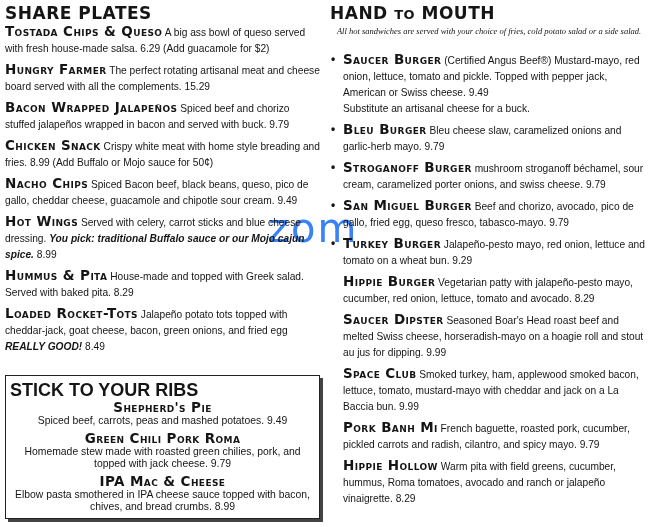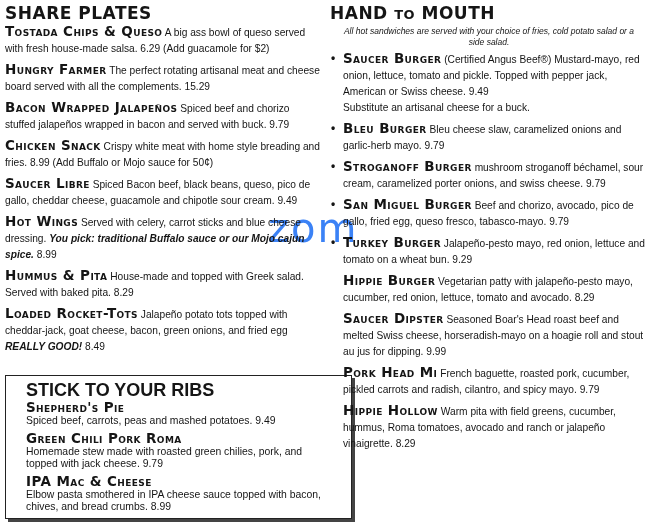--- a/index.html
+++ b/index.html
@@ -4,32 +4,32 @@
 <style>
   html, body { margin:0; padding:0; background:#ffffff; }
   body { width:650px; height:527px; overflow:hidden; position:relative; color:#151515;
          font-family:"Liberation Sans", sans-serif; }
   .col { position:absolute; top:0; }
   .left { left:5px; width:316px; }
   .right { left:330px; width:318px; }
   .sec-title { font-family:"DejaVu Sans", sans-serif; font-weight:bold; text-align:left;
                font-size:17px; letter-spacing:0.5px; line-height:20px; margin-top:3px; }
   .sec-title .sm { font-size:13px; }
-  .note { font-style:italic; font-size:8.5px; text-align:center; line-height:11px; margin:1px 6px 2px; }
+  .note { font-style:italic; font-size:8.5px; text-align:center; line-height:11px; margin:1px 6px 14px;font-family:Liberation Serif, serif; }
   .item { font-size:10.2px; line-height:16px; margin-bottom:4px; position:relative; }
   .right .item { padding-left:13px; }
   .name { font-family:"DejaVu Sans", sans-serif; font-weight:bold; font-variant:small-caps;
           font-size:13.5px; letter-spacing:0.4px; }
   .desc { }
   .desc .emph { font-style:italic; font-weight:bold; }
   .bullet { position:absolute; left:1px; top:0; font-weight:bold; font-size:12px; }
   .box { position:absolute; left:5px; top:375px; width:305px; height:138px;
-         border:1.5px solid #222; box-shadow:3px 3px 0 #444; padding:2px 20px; }
+         border:1.5px solid #222; box-shadow:3px 3px 0 #444; padding:2px 4px; }
   .box .sec-title { font-family:"Liberation Sans", sans-serif; font-size:18px; margin-top:2px; letter-spacing:0; }
-  .box .item { text-align:left; font-size:10.4px; line-height:12.5px; margin-bottom:3px; }
+  .box .item { text-align:center; font-size:10.4px; line-height:12.5px; margin-bottom:3px; }
   .box .name { font-size:13.5px; display:block; line-height:15px; }
   .watermark { position:absolute; left:268px; top:205px; font-size:40px; color:#3b82f6;
                font-family:"DejaVu Sans", sans-serif; letter-spacing:2px; z-index:0; }
   .col, .box { z-index:1; }
 </style>
 </head>
 <body>
 
 <div class="watermark">zom</div>
 
@@ -52,21 +52,21 @@
     <span class="desc">Spiced beef and chorizo stuffed jalapeños wrapped in bacon and served with buck.</span>
     <span>9.79</span>
   </div>
   <div class="item">
     <span class="name">Chicken Snack</span>
     <span class="desc">Crispy white meat with home style breading and fries.</span>
     <span>8.99</span>
     <span>(Add Buffalo or Mojo sauce for 50¢)</span>
   </div>
   <div class="item">
-    <span class="name">Saucer Libre</span>
+    <span class="name">Nacho Chips</span>
     <span class="desc">Spiced Bacon beef, black beans, queso, pico de gallo, cheddar cheese, guacamole and chipotle sour cream.</span>
     <span>9.49</span>
   </div>
   <div class="item">
     <span class="name">Hot Wings</span>
     <span class="desc"><span>Served with celery, carrot sticks and blue cheese dressing.</span> <span class="emph">You pick: traditional Buffalo sauce or our Mojo cajun spice.</span></span>
     <span>8.99</span>
   </div>
   <div class="item">
     <span class="name">Hummus &amp; Pita</span>
@@ -138,21 +138,26 @@
     <span class="name">Hippie Burger</span>
     <span>Vegetarian patty with jalapeño-pesto mayo, cucumber, red onion, lettuce, tomato and avocado.</span>
     <span>8.29</span>
   </div>
   <div class="item">
     <span class="name">Saucer Dipster</span>
     <span>Seasoned Boar's Head roast beef and melted Swiss cheese, horseradish-mayo on a hoagie roll and stout au jus for dipping.</span>
     <span>9.99</span>
   </div>
   <div class="item">
-    <span class="name">Pork Head Mi</span>
+    <span class="name">Space Club</span>
+    <span>Smoked turkey, ham, applewood smoked bacon, lettuce, tomato, mustard-mayo with cheddar and jack on a La Baccia bun.</span>
+    <span>9.99</span>
+  </div>
+  <div class="item">
+    <span class="name">Pork Banh Mi</span>
     <span>French baguette, roasted pork, cucumber, pickled carrots and radish, cilantro, and spicy mayo.</span>
     <span>9.79</span>
   </div>
   <div class="item">
     <span class="name">Hippie Hollow</span>
     <span>Warm pita with field greens, cucumber, hummus, Roma tomatoes, avocado and ranch or jalapeño vinaigrette.</span>
     <span>8.29</span>
   </div>
 </div>
 

